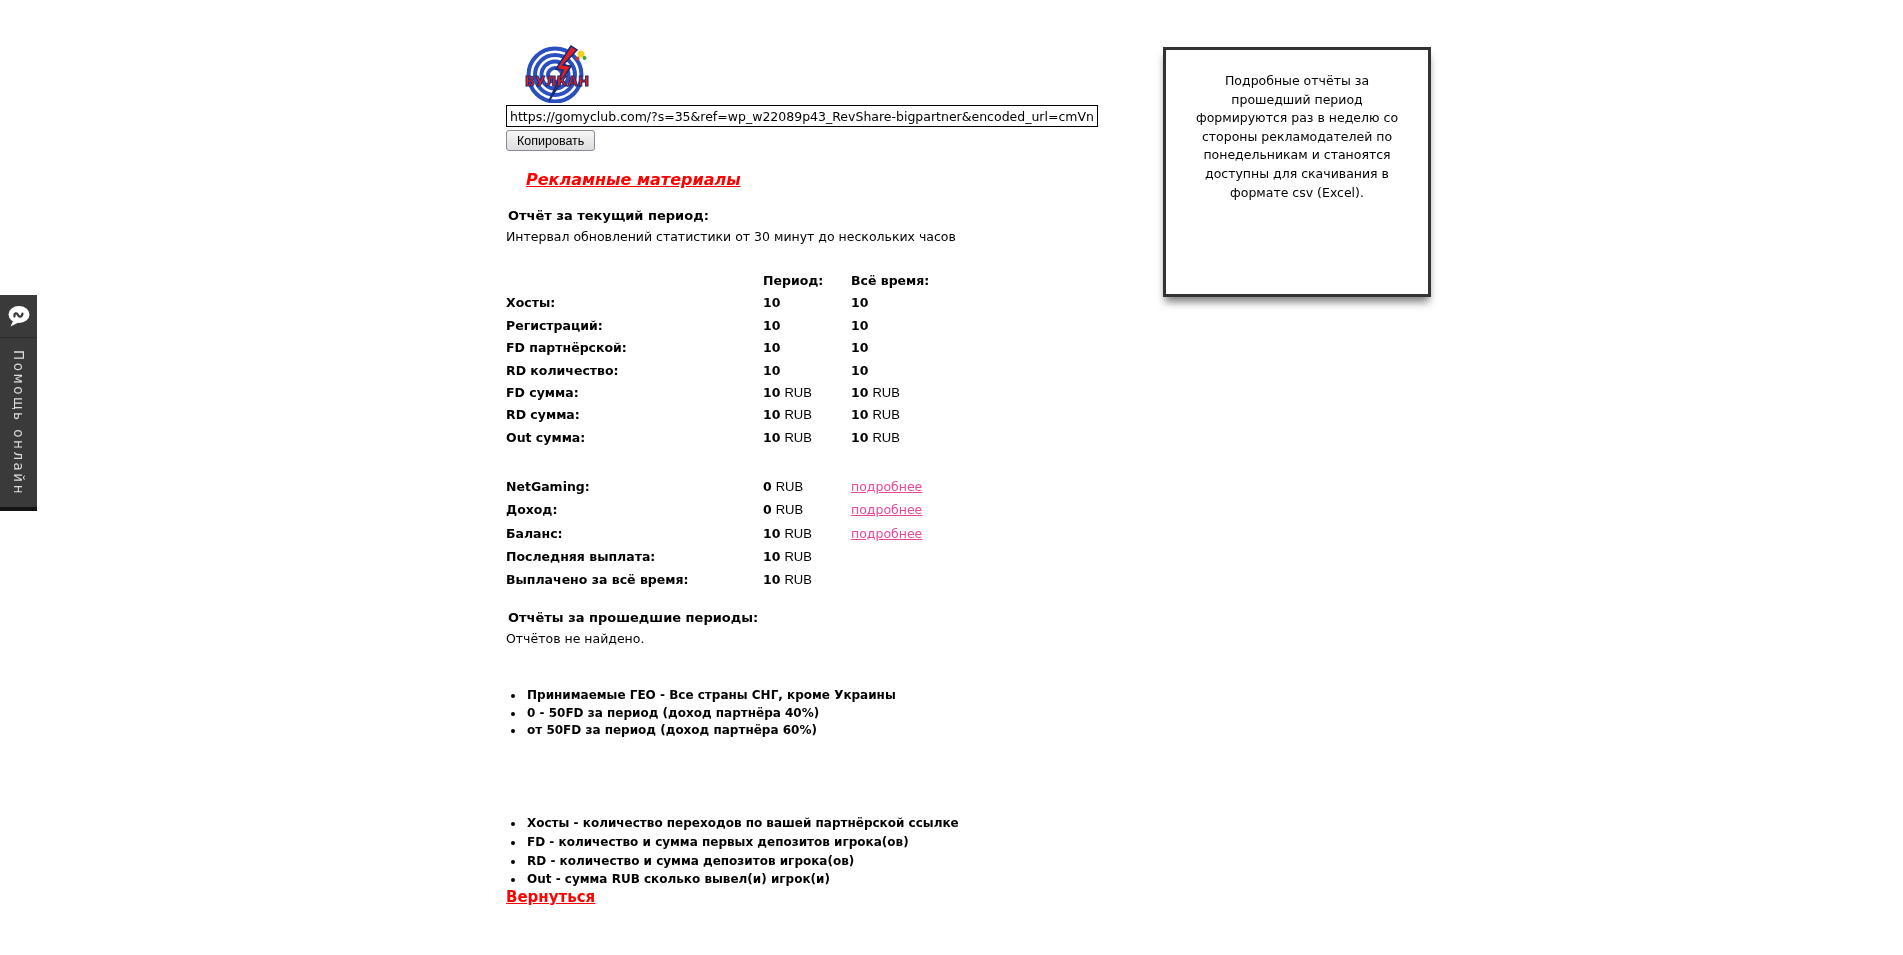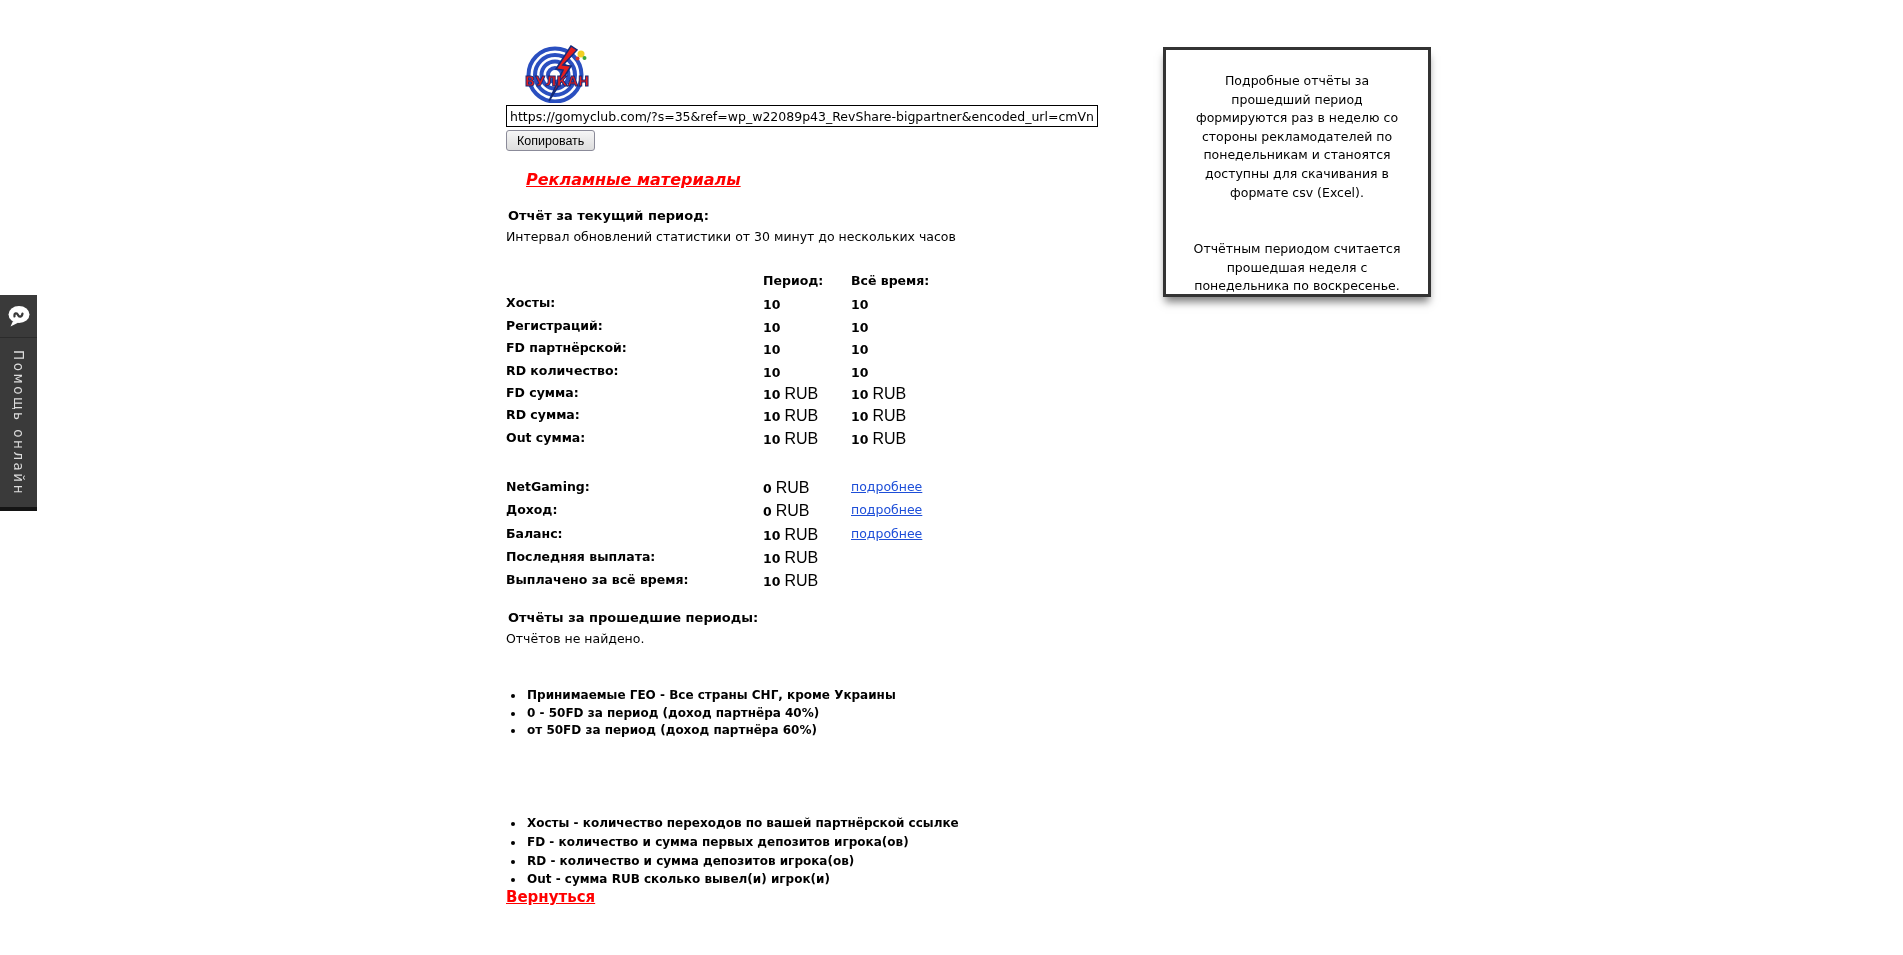--- a/index.html
+++ b/index.html
@@ -41,21 +41,21 @@
   
   .materials-link{
     position:absolute;left:526px;top:170px;
     font-size:16px;font-weight:bold;font-style:italic;
     color:#ff0000;text-decoration:underline;cursor:pointer;
   }
   .back-link{
     position:absolute;left:506px;top:888px;
     font-size:15px;font-weight:bold;color:#ff0000;text-decoration:underline;cursor:pointer;
   }
-  .details-link{color:#1d4ed8;text-decoration:underline;cursor:pointer;}
+  .details-link{color:#ec4899;text-decoration:underline;cursor:pointer;}
   
   .sec-title{position:absolute;left:508px;margin:0;font-size:13px;font-weight:bold;}
   .t-current{top:208px;}
   .t-past{top:610px;}
   .note{position:absolute;left:506px;font-size:12.5px;}
   .n-current{top:229px;}
   .n-past{top:631px;}
   
   .stats-grid{
     position:absolute;left:506px;top:273px;
@@ -63,21 +63,21 @@
     font-size:12.5px;
   }
   .balance-grid{
     position:absolute;left:506px;top:479px;
     display:grid;grid-template-columns:257px 88px 140px;grid-auto-rows:23.3px;
     font-size:12.5px;
   }
   .cell{white-space:nowrap;}
   .hdr,.lbl{font-weight:bold;}
   .val b{font-weight:bold;}
-  .rub{font-family:"Liberation Sans",sans-serif;font-size:16px;margin-left:4px;}
+  .rub{font-family:"Liberation Sans",sans-serif;font-size:13px;margin-left:4px;}
   
   ul.bullets{position:absolute;left:509px;margin:0;padding-left:16px;font-size:12px;font-weight:bold;}
   ul.terms{top:687px;line-height:17.6px;}
   ul.glossary{top:774px;line-height:18.8px;margin-top:40px;}
   ul.bullets li{padding-left:2px;}
   
   .info-box{
     position:absolute;left:1163px;top:47px;width:268px;height:250px;box-sizing:border-box;
     border:3px solid #333333;background:#fff;
     box-shadow:0 7px 8px -2px rgba(0,0,0,0.5);
@@ -195,14 +195,13 @@
   <li>Хосты - количество переходов по вашей партнёрской ссылке</li>
   <li>FD - количество и сумма первых депозитов игрока(ов)</li>
   <li>RD - количество и сумма депозитов игрока(ов)</li>
   <li>Out - сумма RUB сколько вывел(и) игрок(и)</li>
 </ul>
 
 <a class="back-link" href="#">Вернуться</a>
 
 <div class="info-box">
   <p>Подробные отчёты за прошедший период формируются раз в неделю со стороны рекламодателей по понедельникам и станоятся доступны для скачивания в формате csv (Excel).</p>
-  <p>Отчётным периодом считается прошедшая неделя с понедельника по воскресенье.</p>
 </div>
 
 </body></html>

